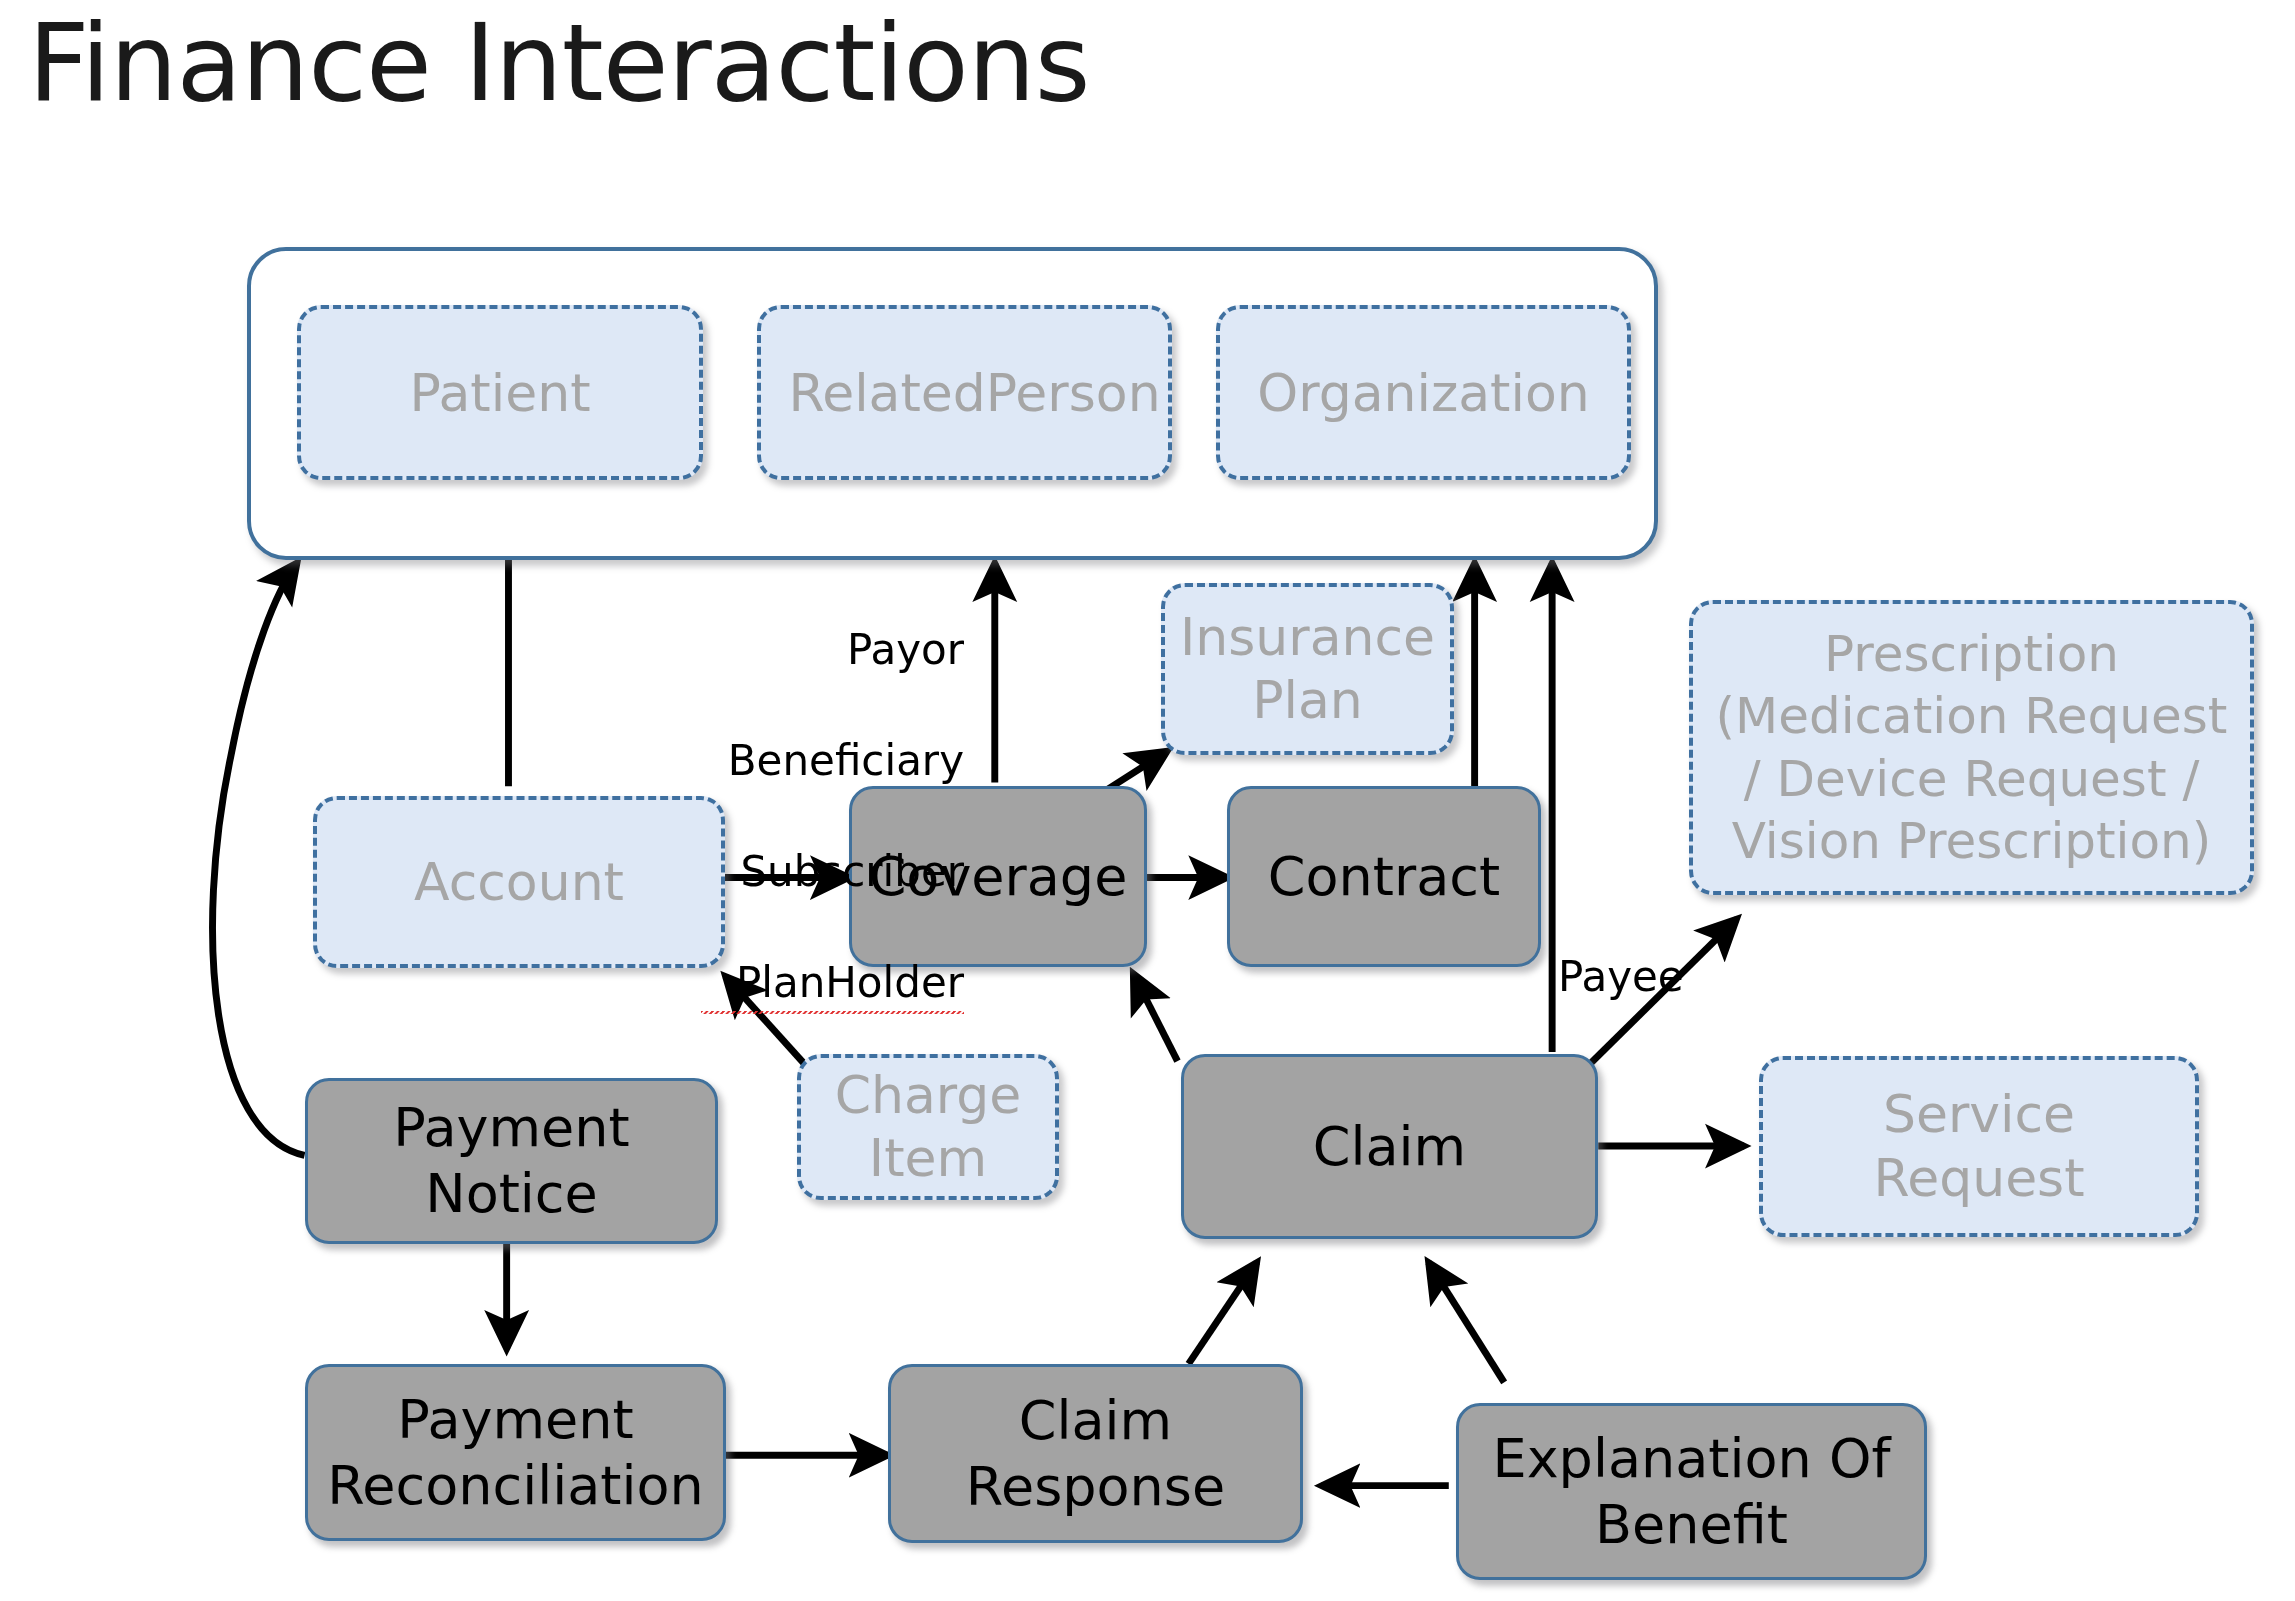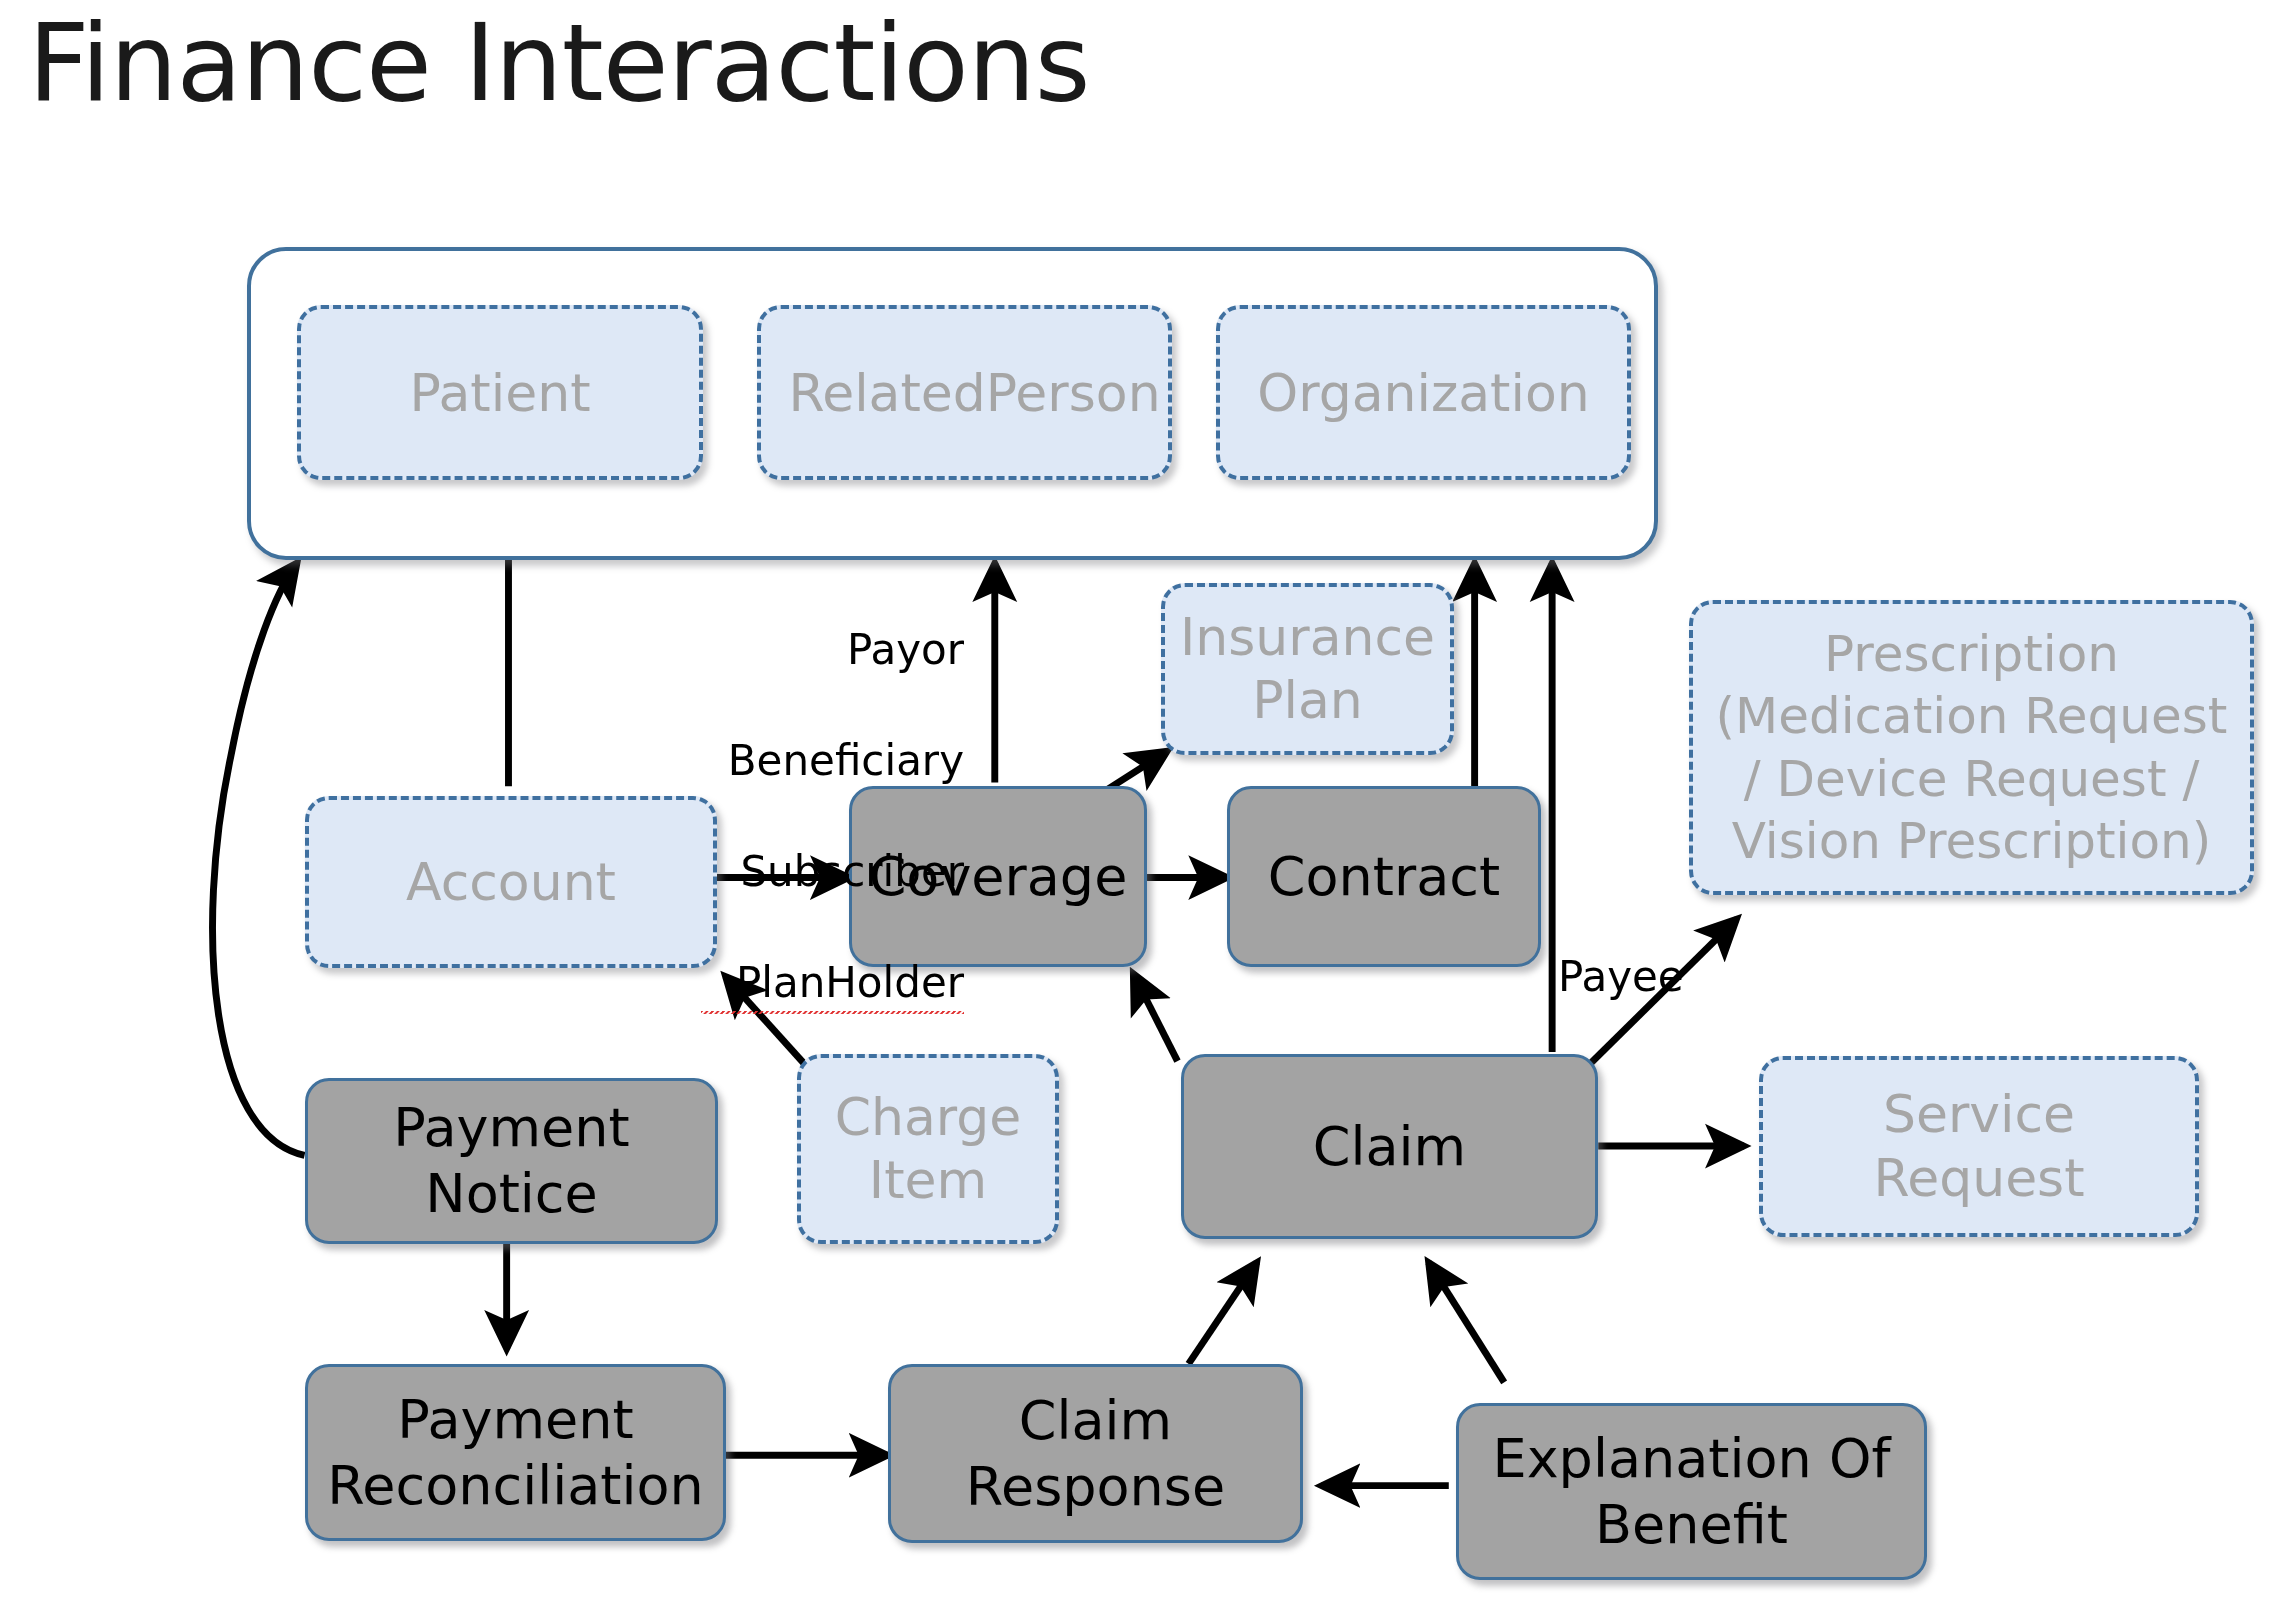--- a/index.html
+++ b/index.html
@@ -110,21 +110,21 @@
   <div class="node passive" style="left:297px;top:305px;width:406px;height:175px;font-size:52px;">
     <span class="lbl">Patient</span>
   </div>
   <div class="node passive" style="left:757px;top:305px;width:415px;height:175px;font-size:52px;text-align:right;">
     <span class="lbl">RelatedPerson</span>
   </div>
   <div class="node passive" style="left:1216px;top:305px;width:415px;height:175px;font-size:52px;">
     <span class="lbl">Organization</span>
   </div>
 
-  <div class="node passive" style="left:305px;top:796px;width:412px;height:172px;font-size:52px;">
+  <div class="node passive" style="left:313px;top:796px;width:412px;height:172px;font-size:52px;">
     <span class="lbl">Account</span>
   </div>
 
   <div class="node active" style="left:849px;top:786px;width:298px;height:181px;font-size:54px;">
     <span class="lbl">Coverage</span>
   </div>
 
   <div class="node passive" style="left:1161px;top:583px;width:293px;height:172px;font-size:52px;white-space:pre-line;line-height:1.22;">
     <span class="lbl">Insurance
 Plan</span>
@@ -134,21 +134,21 @@
     <span class="lbl">Contract</span>
   </div>
 
   <div class="node passive" style="left:1689px;top:600px;width:565px;height:295px;font-size:50px;white-space:pre-line;line-height:1.25;">
     <span class="lbl">Prescription
 (Medication Request
 / Device Request /
 Vision Prescription)</span>
   </div>
 
-  <div class="node passive" style="left:797px;top:1054px;width:262px;height:190px;font-size:52px;white-space:pre-line;line-height:1.22;">
+  <div class="node passive" style="left:797px;top:1054px;width:262px;height:146px;font-size:52px;white-space:pre-line;line-height:1.22;">
     <span class="lbl">Charge
 Item</span>
   </div>
 
   <div class="node active" style="left:305px;top:1078px;width:413px;height:166px;font-size:54px;white-space:pre-line;line-height:1.22;">
     <span class="lbl">Payment
 Notice</span>
   </div>
 
   <div class="node active" style="left:1181px;top:1054px;width:417px;height:185px;font-size:54px;">

